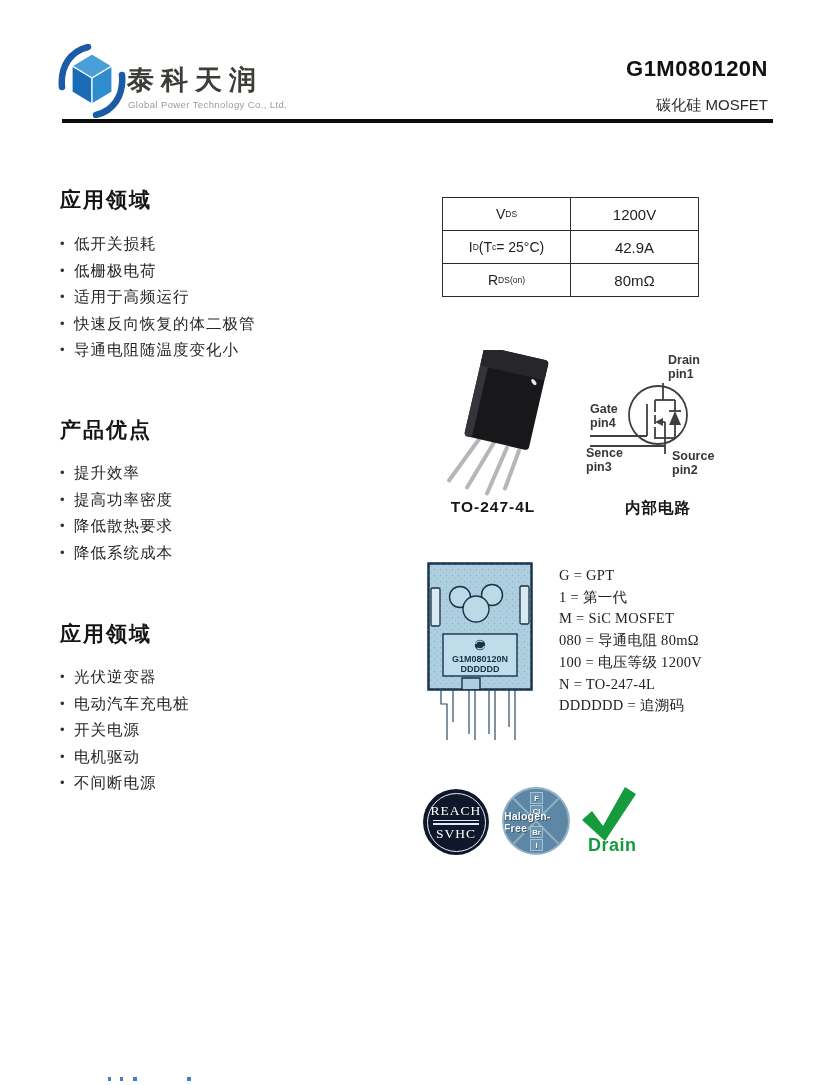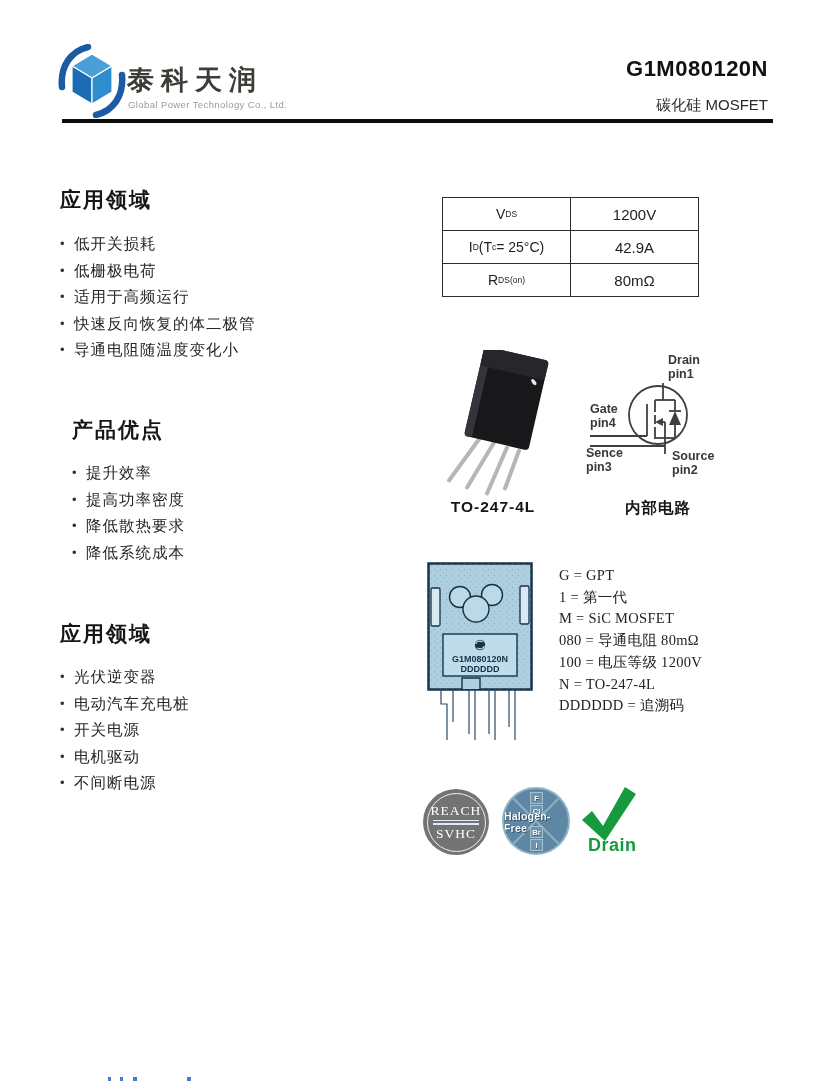--- a/index.html
+++ b/index.html
@@ -19,21 +19,21 @@
   .header-rule { left:62px; top:119px; width:711px; height:4px; background:#0c0c0c; }
 
   
   .section-title { font-size:21px; font-weight:bold; color:#161616; letter-spacing:2px; }
   .bullet-list { list-style:none; }
   .bullet-list li { display:flex; align-items:flex-start; margin-bottom:10px;
                     font-size:15.5px; color:#262626; line-height:16.5px; letter-spacing:1px; }
   .bullet-list .dot { width:14px; flex:0 0 14px; color:#333; font-size:13px; line-height:16px; }
   #features     { left:60px; top:186px; width:370px; }
   #features .bullet-list     { margin-top:22px; }
-  #advantages   { left:60px; top:416px; width:370px;margin-left:12px; }
+  #advantages   { left:60px; top:416px; width:370px; }
   #advantages .bullet-list   { margin-top:21px; }
   #applications { left:60px; top:620px; width:370px; }
   #applications .bullet-list { margin-top:21px; }
 
   
   .spec-table { left:442px; top:197px; width:257px; border:1.4px solid #2b2b2b; background:#fff; }
   .spec-row { display:grid; grid-template-columns:128px 1fr; }
   .spec-row + .spec-row { border-top:1.4px solid #2b2b2b; }
   .spec-param, .spec-value { height:32px; display:flex; align-items:center; justify-content:center; }
   .spec-param { border-right:1.4px solid #2b2b2b; font-size:14px; color:#222; }
@@ -52,21 +52,21 @@
   #lbl-sense  { left:8px;   top:99px; }
   #lbl-source { left:94px;  top:102px; }
 
   
   .marking { left:427px; top:562px; width:106px; height:180px; }
   .decode { left:559px; top:565px; width:250px; }
   .decode div { font-size:14.5px; color:#222; line-height:21.7px; letter-spacing:0.3px;font-family:Liberation Serif, serif; }
 
   
   .badge-reach { left:423px; top:789px; width:66px; height:66px; border-radius:50%;
-                 background:#737373; display:flex; flex-direction:column; align-items:center;
+                 background:#0f172a; display:flex; flex-direction:column; align-items:center;
                  justify-content:center; }
   .badge-reach .ring { position:absolute; inset:3.5px; border:1.5px solid #e8eefb; border-radius:50%; }
   .badge-reach .t { font-family:"Liberation Serif","DejaVu Serif",serif; color:#ffffff;
                     font-size:13.5px; letter-spacing:1px; line-height:14px; z-index:1; }
   .badge-reach .bar { width:46px; height:1.5px; background:#dfe8fa; margin:2px 0; z-index:1; }
   .badge-reach .bar2 { width:46px; height:1.5px; background:#dfe8fa; margin-bottom:2px; z-index:1; }
 
   .badge-halogen { left:502px; top:787px; width:68px; height:68px; border-radius:50%;
                    background:#5d87a4; border:2px solid #93b3c6; overflow:hidden; }
   .badge-halogen .diag { position:absolute; width:92px; height:1.6px; background:#8fb0c3;

